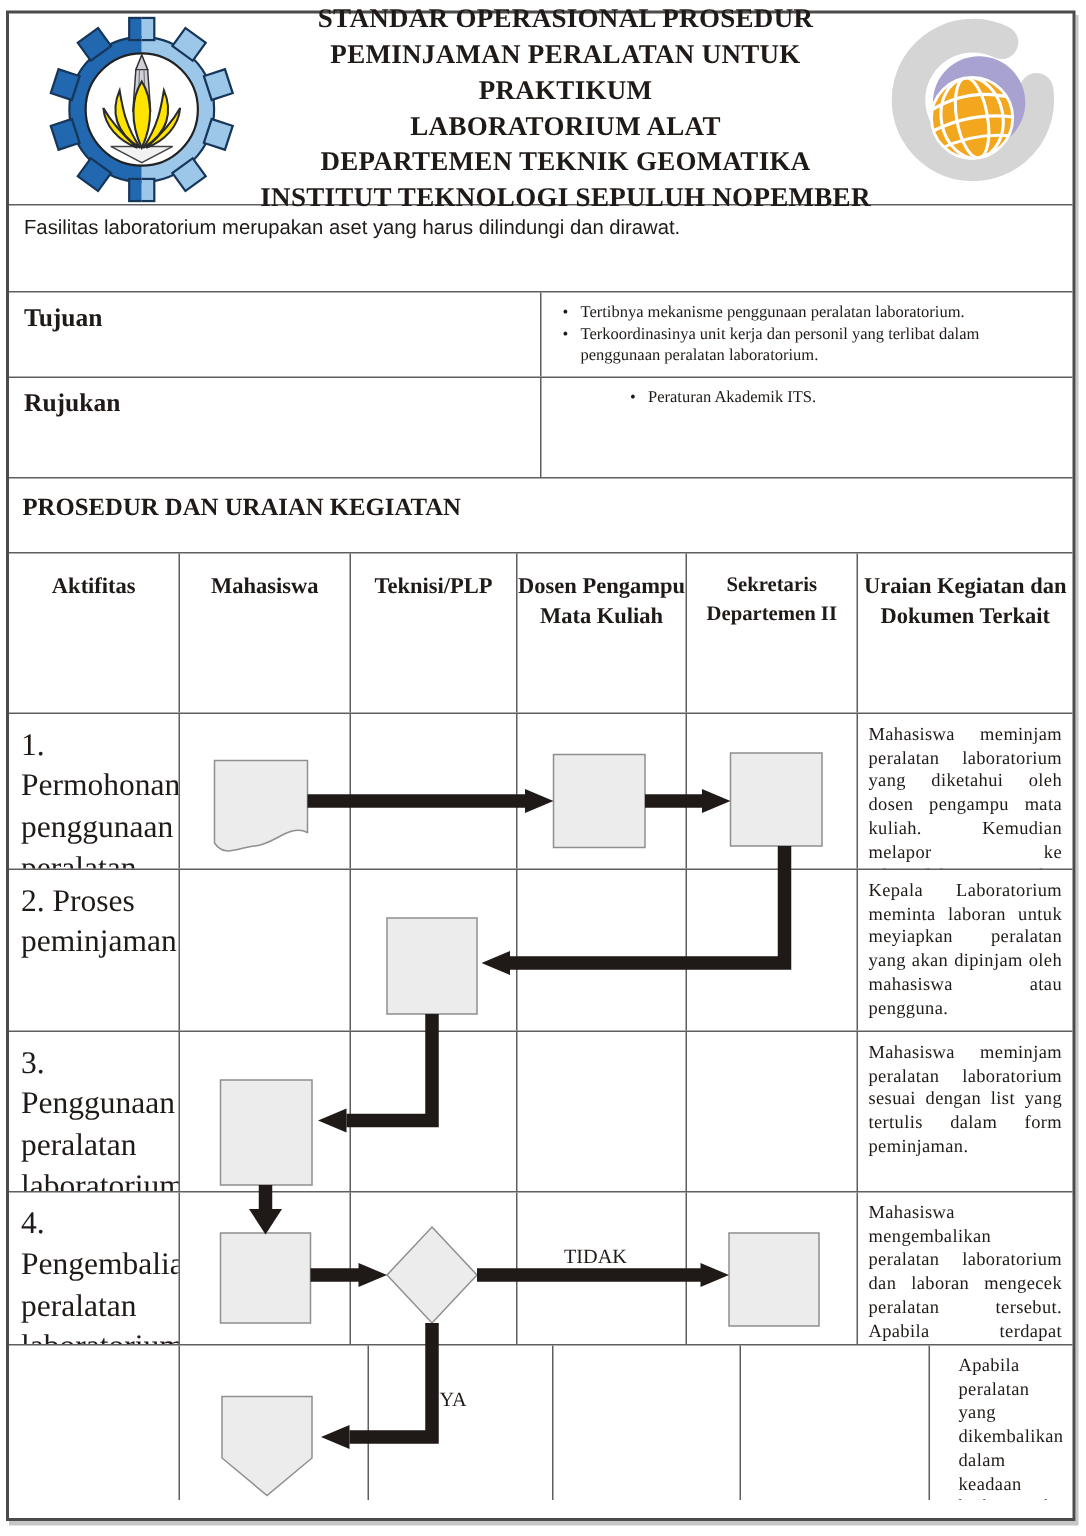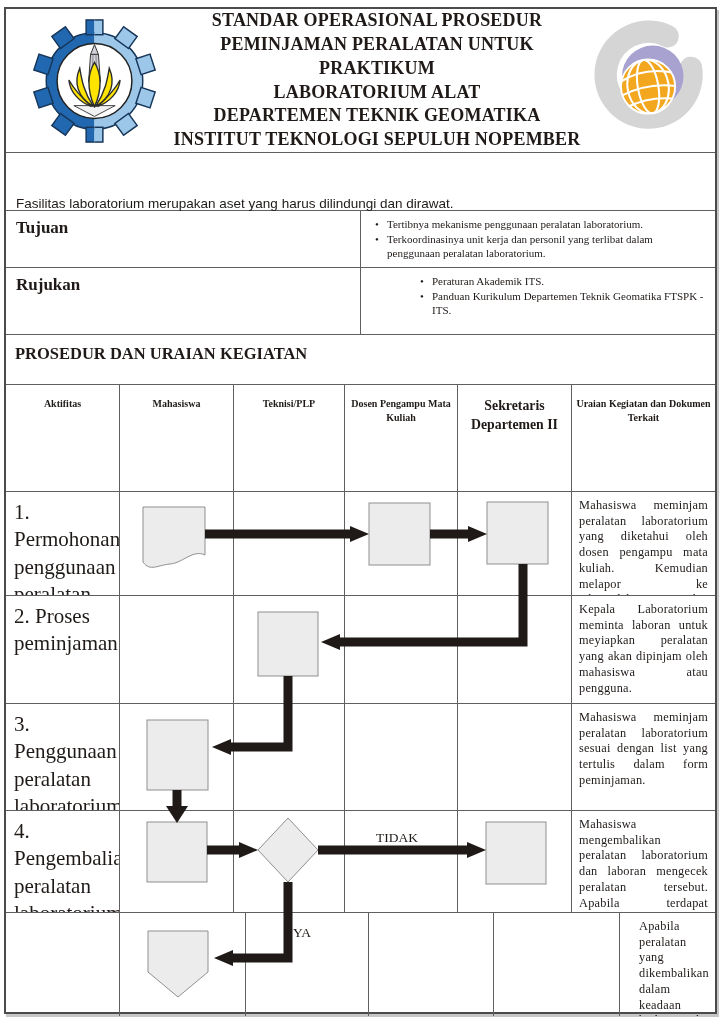--- a/index.html
+++ b/index.html
@@ -5,49 +5,49 @@
   html,body{margin:0;padding:0;background:#ffffff;}
   .page{position:relative;width:724px;height:1024px;background:#fff;
         font-family:"Liberation Serif",serif;color:#1f1a17;overflow:hidden;}
   .doc{position:absolute;left:4px;top:7px;width:713px;height:1007px;
        box-sizing:border-box;border:2px solid #4b4b4b;background:#fff;
        box-shadow:2px 3px 0 #c6c6c6;}
   .row{box-sizing:border-box;border-bottom:1px solid #5f5f5f;display:flex;}
   .row:last-child{border-bottom:none;gap:12px;}
 
   
-  .hdr{height:144px;align-items:center;}
+  .hdr{height:128px;align-items:center;}
   .logo-left{flex:0 0 auto;margin-left:22px;}
   .logo-right{flex:0 0 auto;margin-right:10px;}
   .title-block{flex:1 1 auto;text-align:center;font-weight:bold;
                font-size:18px;line-height:1.32;letter-spacing:.2px;}
 
   
   .info .label{flex:0 0 355px;box-sizing:border-box;border-right:1px solid #5f5f5f;
                font-weight:bold;font-size:17px;padding:7px 0 0 10px;}
   .info .content{flex:1 1 auto;box-sizing:border-box;padding:6px 8px 0 10px;}
-  .sans{font-family:"Liberation Sans",sans-serif;font-size:13.5px;line-height:1.3;margin-top:36px;}
+  .sans{font-family:"Liberation Sans",sans-serif;font-size:13.5px;line-height:1.3;}
   .serif-items{font-size:11px;line-height:1.32;}
   .bi{position:relative;padding-left:16px;}
   .bi::before{content:"\2022";position:absolute;left:4px;}
   .h-peng{height:58px;} .h-tuj{height:57px;} .h-ruj{height:67px;gap:45px;}
 
   
   .section{height:50px;display:block;font-weight:bold;font-size:16.5px;
            padding:9px 0 0 9px;box-sizing:border-box;}
 
   
   .colhead{height:107px;}
   .fr1{height:104px;} .fr2{height:108px;} .fr3{height:107px;}
   .fr4{height:102px;} .fr5{height:103px;}
   .cell{box-sizing:border-box;border-right:1px solid #5f5f5f;overflow:hidden;}
   .cell:last-child{border-right:none;}
   .c1{flex:0 0 114px;} .c2{flex:0 0 114px;} .c3{flex:0 0 111px;}
   .c4{flex:0 0 113px;} .c5{flex:0 0 114px;} .c6{flex:1 1 auto;}
-  .colhead .cell{font-weight:bold;font-size:10px;line-height:1.35;
+  .colhead .cell{font-weight:bold;font-size:15px;line-height:1.35;
                  text-align:center;padding-top:12px;}
   .colhead .c5{font-size:13.8px;}
   .activity{font-size:21px;line-height:1.3;padding:7px 4px 0 8px;white-space:pre-line;}
   .desc{font-size:12.3px;line-height:1.28;padding:6px 7px 0 7px;
         text-align:justify;letter-spacing:.25px;}
 
   
   .overlay{position:absolute;left:0;top:0;width:724px;height:1024px;
            pointer-events:none;z-index:5;}
   .shape{fill:#ececec;stroke:#8f8f8f;stroke-width:1;}
@@ -137,21 +137,20 @@
       <div class="content serif-items">
         <div class="bi">Tertibnya mekanisme penggunaan peralatan laboratorium.</div>
         <div class="bi">Terkoordinasinya unit kerja dan personil yang terlibat dalam penggunaan peralatan laboratorium.</div>
       </div>
     </div>
 
     <div class="row info h-ruj">
       <div class="label">Rujukan</div>
       <div class="content serif-items">
         <div class="bi">Peraturan Akademik ITS.</div>
-        <div class="bi">Panduan Kurikulum Departemen Teknik Geomatika FTSPK -ITS.</div>
       </div>
     </div>
 
     <div class="row section">PROSEDUR DAN URAIAN KEGIATAN</div>
 
     <div class="row colhead">
       <div class="cell c1">Aktifitas</div>
       <div class="cell c2">Mahasiswa</div>
       <div class="cell c3">Teknisi/PLP</div>
       <div class="cell c4">Dosen Pengampu Mata Kuliah</div>

